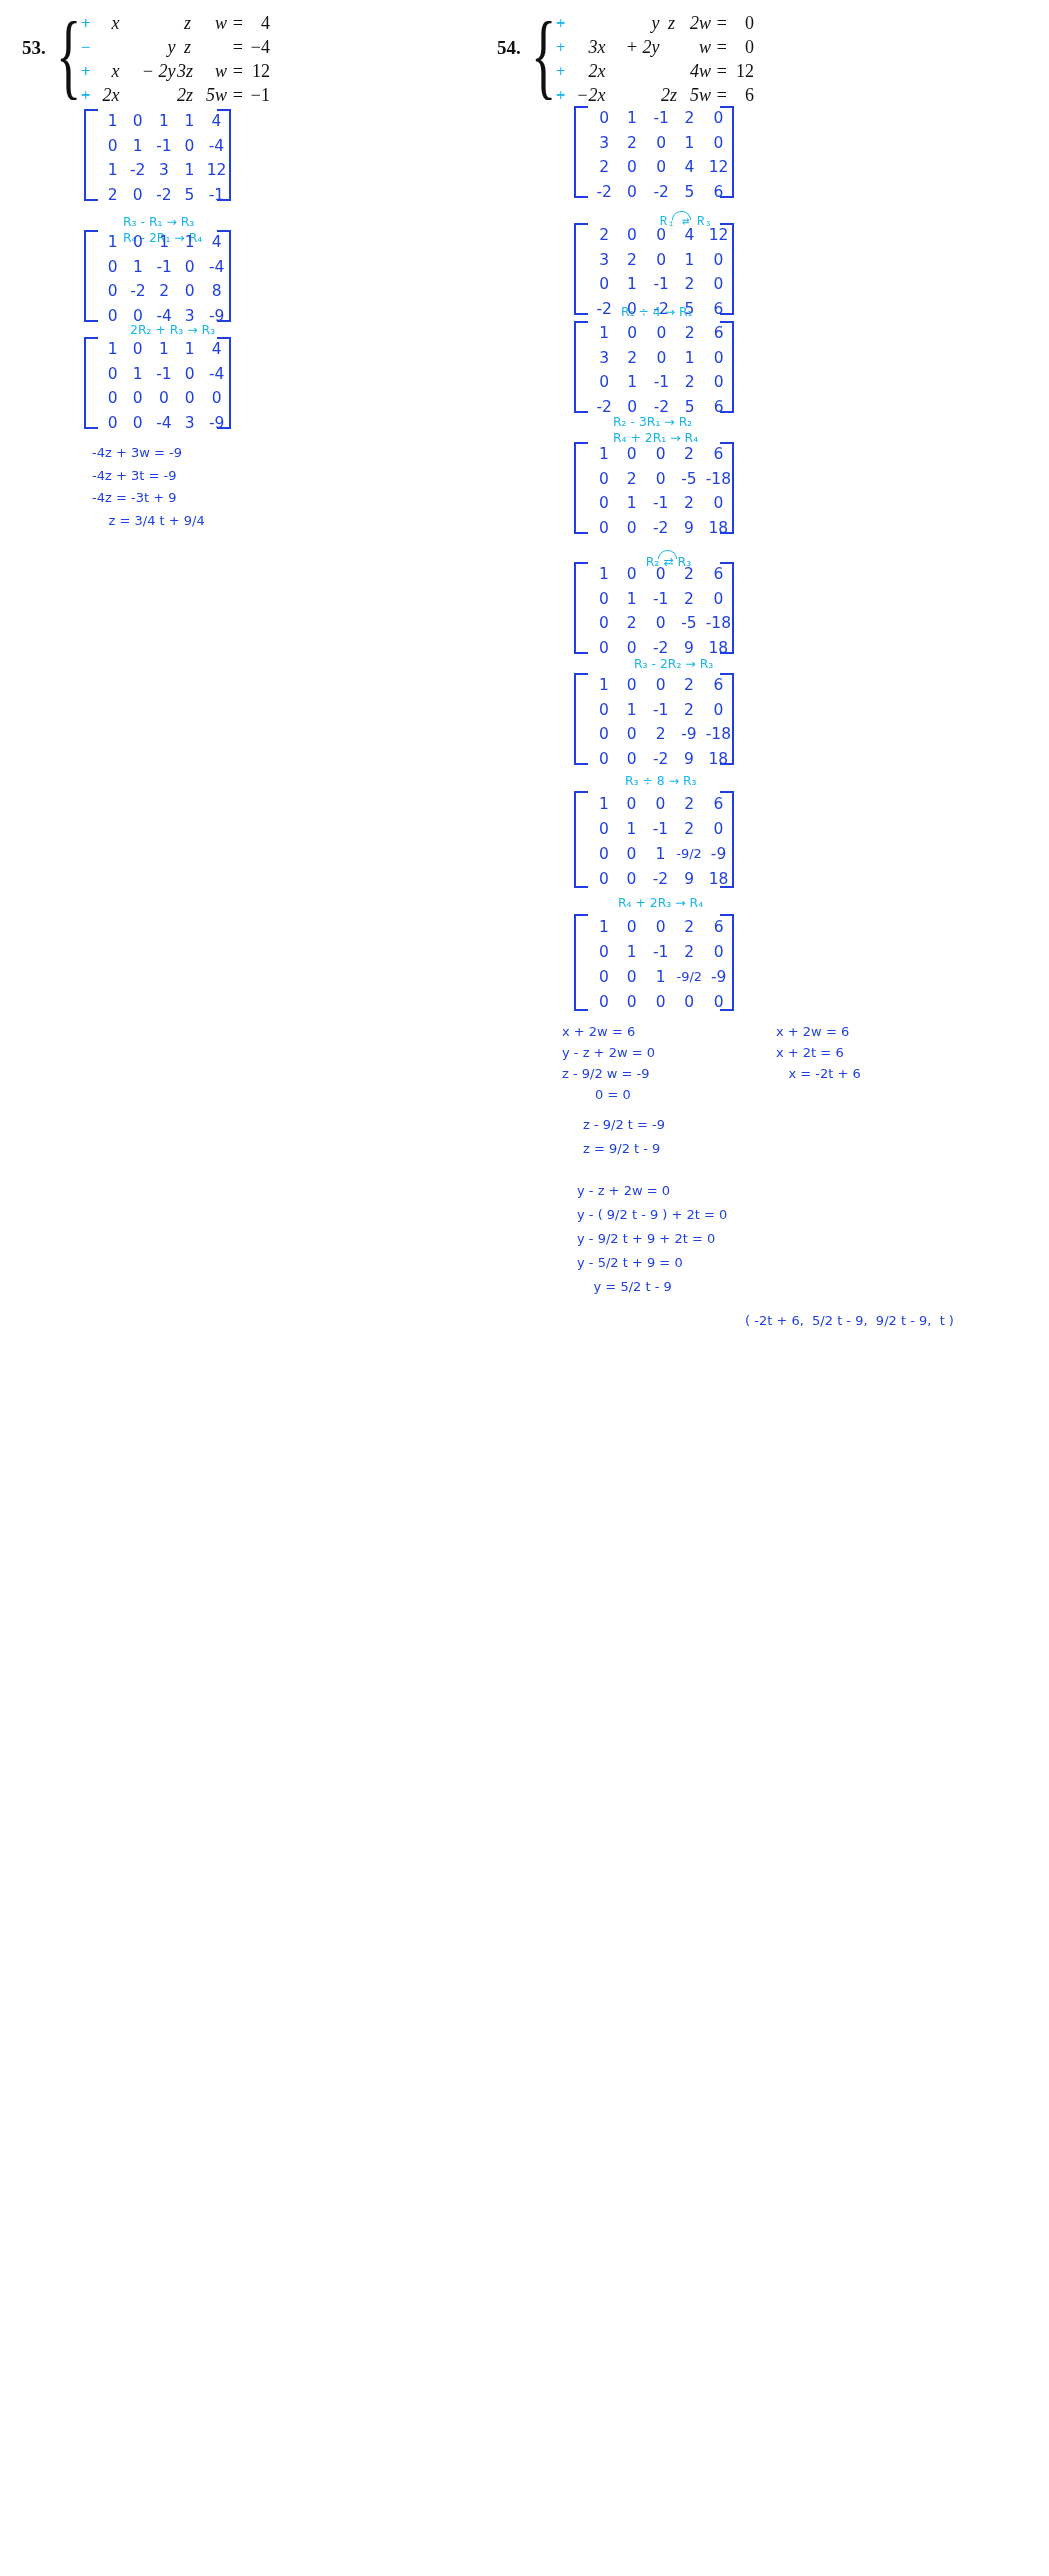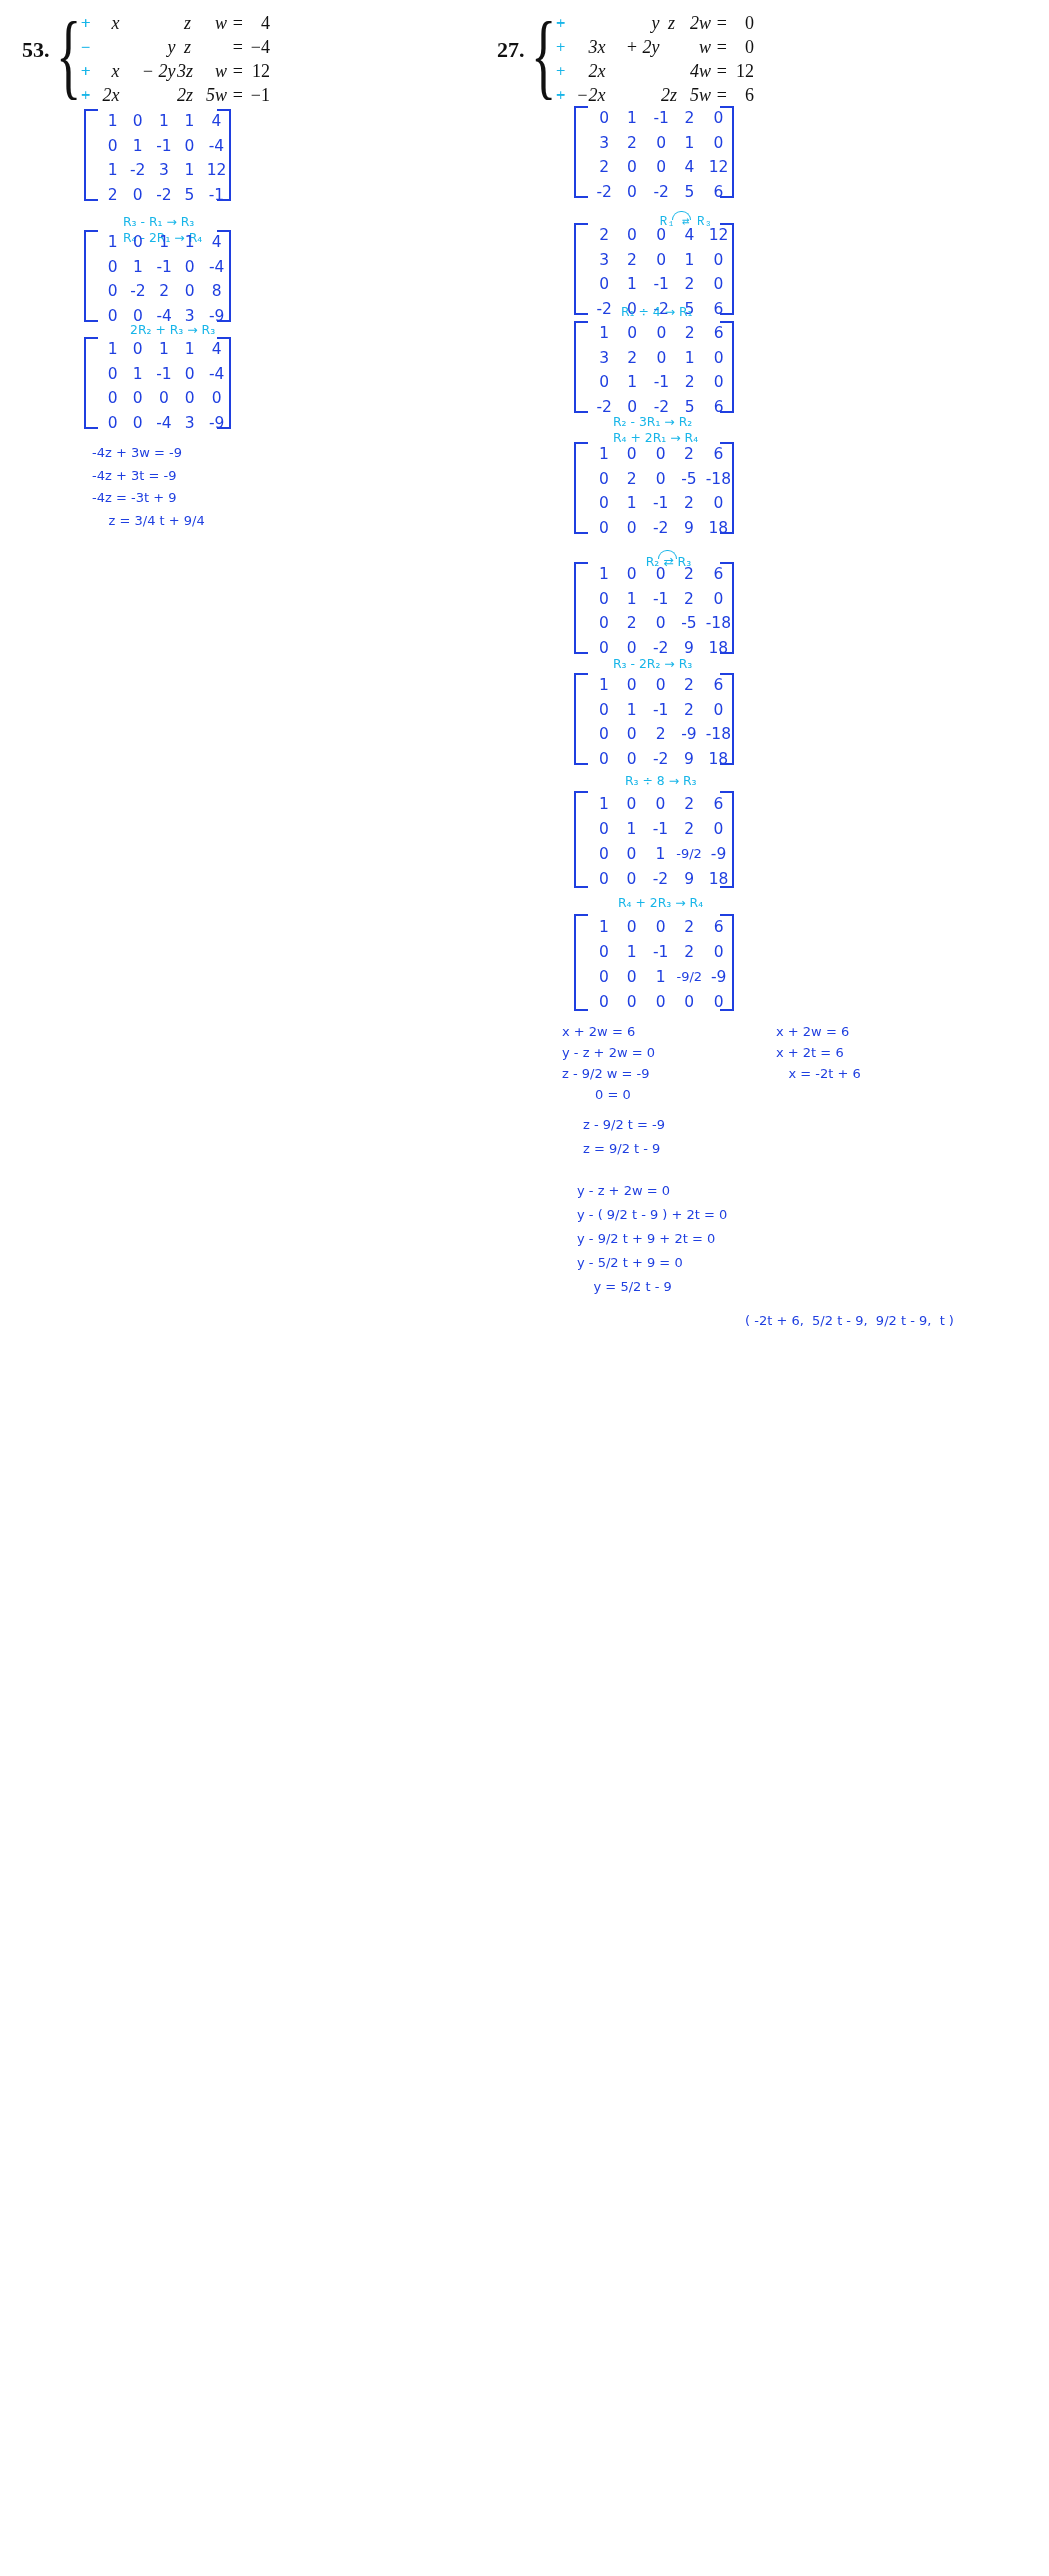--- a/index.html
+++ b/index.html
@@ -1,21 +1,21 @@
 <!DOCTYPE html>
 <html style="font-size:12.4px"><head>
 <meta charset="utf-8">
 <style>
   html,body{margin:0;padding:0;background:#ffffff;}
   body{width:1049px;height:2576px;position:relative;font-family:"Liberation Serif",serif;color:#111;}
   .page{position:relative;width:1049px;height:2576px;overflow:hidden;}
 
   
   .prob{position:absolute;}
-  .prob .num{position:absolute;left:0;top:26px;font-weight:bold;font-size:22px;font-family:"Liberation Serif",serif;}
+  .prob .num{position:absolute;left:0;top:26px;font-weight:bold;font-size:19px;font-family:"Liberation Serif",serif;}
   .prob .brace{position:absolute;left:34px;top:-1.6px;font-size:96px;line-height:92px;font-family:"Liberation Serif",serif;font-weight:300;transform:scaleX(.55);transform-origin:left top;}
   .sys{position:absolute;left:56px;top:0;}
   .sys .row{display:grid;height:24px;align-items:center;font-family:"Liberation Serif",serif;font-size:18px;font-style:italic;}
   .sys .row span{text-align:right;padding-right:1.6px;}
   .sys .row span.op{font-style:normal;text-align:center;padding:0;width:15.5px;}
   .sys .row span.eq{font-style:normal;text-align:center;width:18.6px;}
   .sys .row span.rhs{font-style:normal;text-align:right;width:26px;}
   .mat{position:absolute;}
   .mat .bk{position:absolute;top:0;width:12.4px;border-top:2.3px solid #1f3fe0;border-bottom:2.3px solid #1f3fe0;}
   .mat .bk.l{left:0;border-left:2.3px solid #1f3fe0;}
@@ -192,21 +192,21 @@
     </tbody>
       </table>
   </div>
 
   <div class="work" style="left:92px;top:442px;">-4z + 3w = -9
 -4z + 3t = -9
 -4z = -3t + 9
     z = 3/4 t + 9/4</div>
 
   <div class="prob" style="left:497px;top:11px;width:497px;height:93px;">
-    <div class="num">27.</div>
+    <div class="num">54.</div>
     <div class="brace">{</div>
     <div class="sys">
       <div class="row" style="grid-template-columns:54px 54px 15.5px 36px 15.5px 40px 18.6px 33px;">
         <span></span>
         <span>y</span>
         <span class="op">−</span>
         <span>z</span>
         <span class="op">+</span>
         <span>2w</span>
         <span class="eq">=</span>
@@ -431,21 +431,21 @@
       <tr>
             <td style="height:22.5px;">0</td>
             <td>0</td>
             <td>-2</td>
             <td>9</td>
             <td>18</td>
           </tr>
     </tbody>
       </table>
   </div>
-  <div class="op" style="left:613px;top:656px;">R₃ - 2R₂ → R₃</div>
+  <div class="op" style="left:634px;top:656px;">R₃ - 2R₂ → R₃</div>
 
   <div class="mat" style="left:574px;top:673px;width:160px;height:93px;">
     <div class="bk l" style="height:88px;"></div>
       <div class="bk r" style="height:88px;"></div>
     <table>
       <tbody>
           <tr>
             <td style="width:25px;height:22.5px;">1</td>
             <td style="width:28px;">0</td>
             <td style="width:28px;">0</td>

